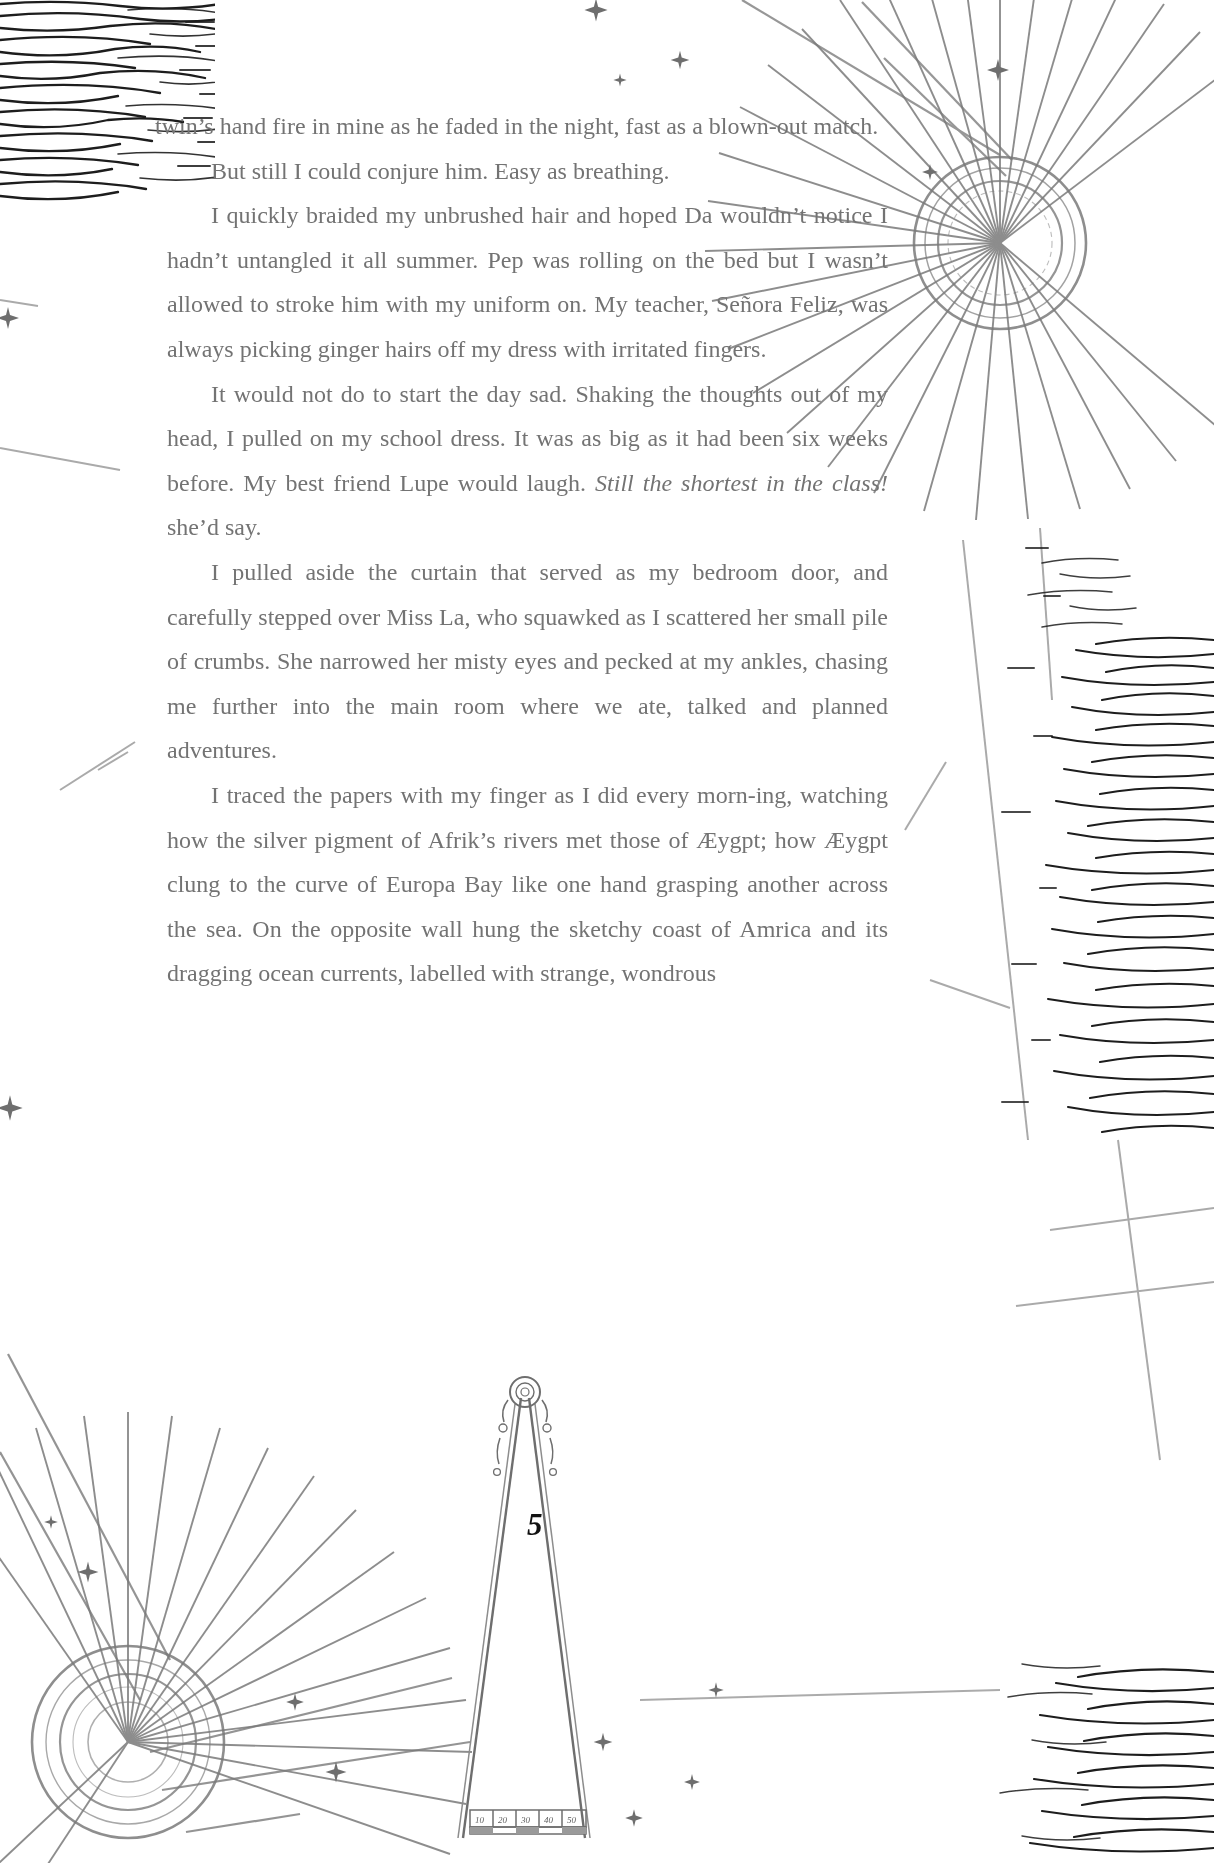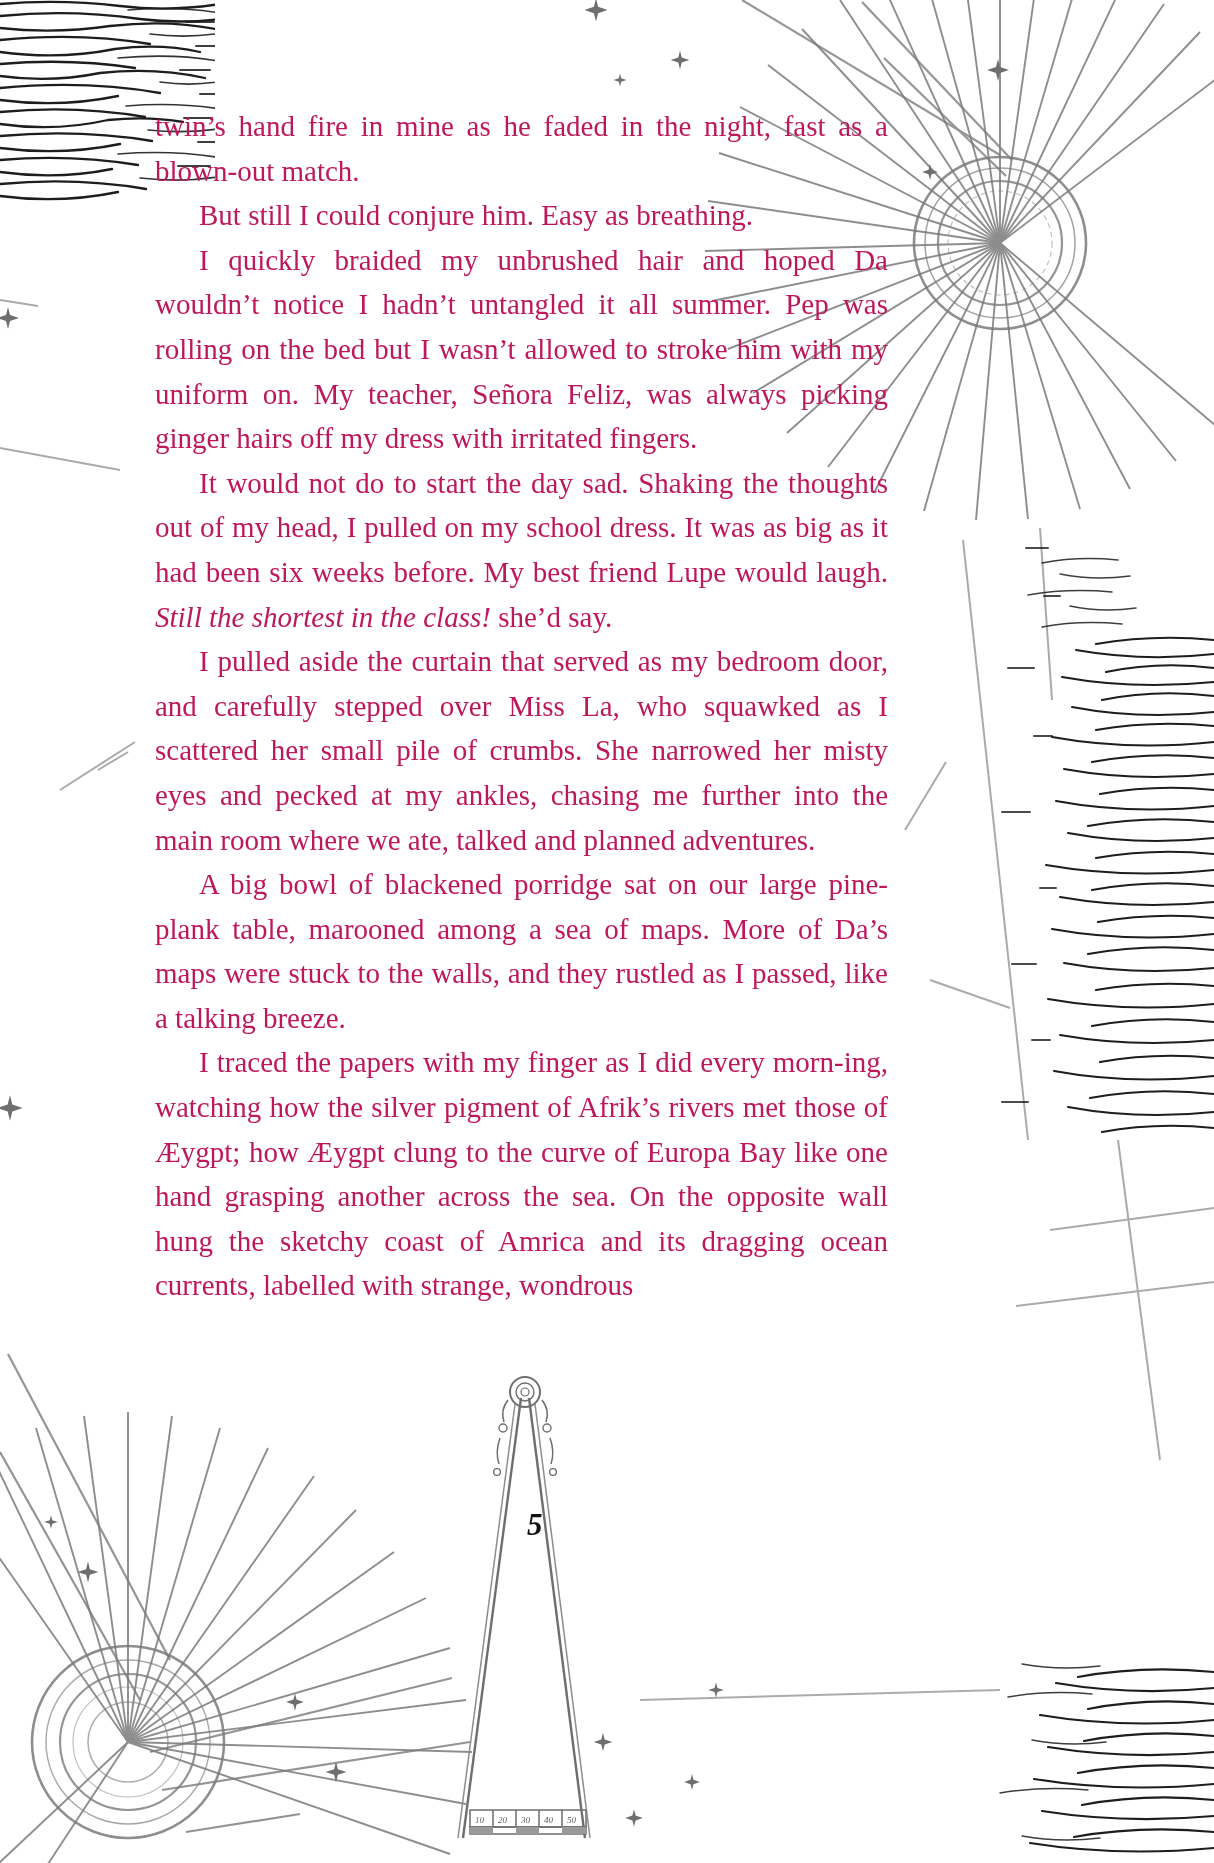--- a/index.html
+++ b/index.html
@@ -27,29 +27,30 @@
   
   #text-column {
     position: absolute;
     left: 155px;
     top: 104px;
     width: 733px;
   }
 
   .para {
     margin: 0;
-    font-size: 29px;
+    font-size: 24px;
     line-height: 44.6px;
-    color: #be185d;
+    color: #737373;
     text-align: justify;
     text-justify: inter-word;
     hyphens: manual;
   }
   .para.indent {
     text-indent: 44px;
+    margin-left: 12px;
   }
   .para em {
     font-style: italic;
   }
 
   
   #folio {
     position: absolute;
     left: 455px;
     top: 1392px;
@@ -428,23 +429,20 @@
     </p>
 
     <p class="para indent">
       <span>It would not do to start the day sad. Shaking the thoughts out of my head, I pulled on my school dress. It was as big as it had been six weeks before. My best friend Lupe would laugh. </span><em>Still the shortest in the class!</em><span> she’d say.</span>
     </p>
 
     <p class="para indent">
       <span>I pulled aside the curtain that served as my bedroom door, and carefully stepped over Miss La, who squawked as I scattered her small pile of crumbs. She narrowed her misty eyes and pecked at my ankles, chasing me further into the main room where we ate, talked and planned adventures.</span>
     </p>
 
-    <p class="para indent">
-      <span>A big bowl of blackened porridge sat on our large pine-plank table, marooned among a sea of maps. More of Da’s maps were stuck to the walls, and they rustled as I passed, like a talking breeze.</span>
-    </p>
 
     <p class="para indent">
       <span>I traced the papers with my finger as I did every morn-ing, watching how the silver pigment of Afrik’s rivers met those of Æygpt; how Æygpt clung to the curve of Europa Bay like one hand grasping another across the sea. On the opposite wall hung the sketchy coast of Amrica and its dragging ocean currents, labelled with strange, wondrous</span>
     </p>
 
   </div>
 
   <div id="folio">
     <span id="folio-number">5</span>
   </div>

